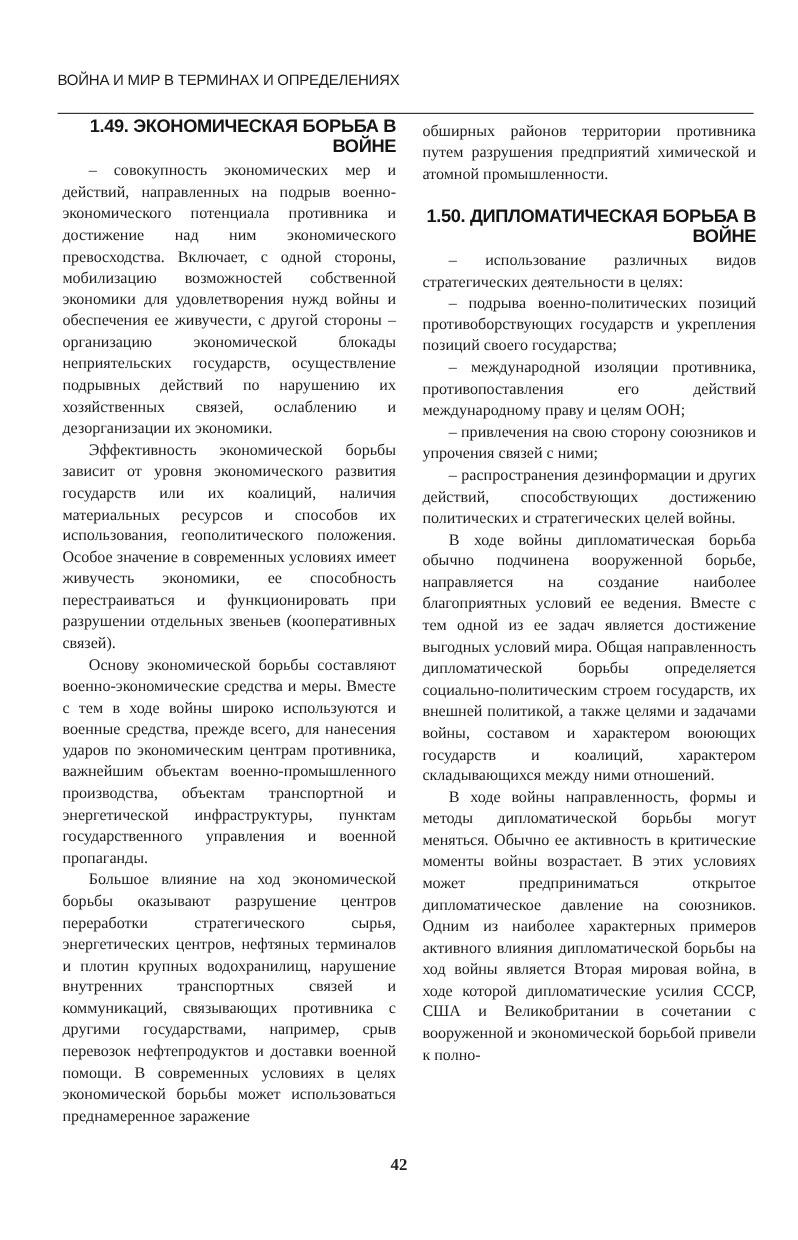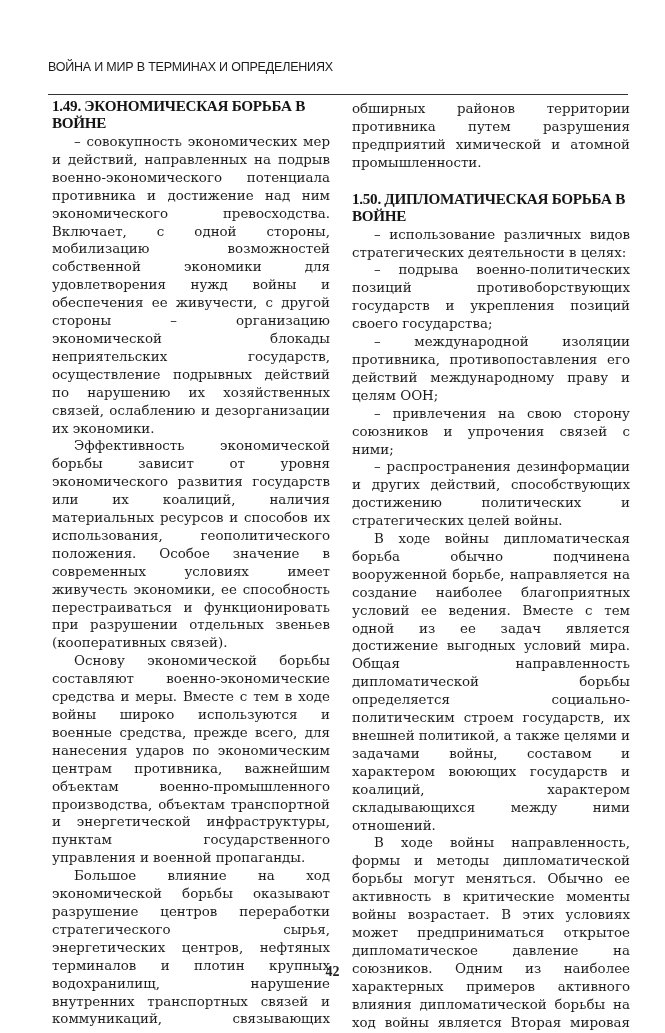--- a/index.html
+++ b/index.html
@@ -5,25 +5,25 @@
   html, body { margin: 0; padding: 0; background: #ffffff; }
   body { width: 665px; height: 1033px; position: relative; overflow: hidden;
          font-family: "DejaVu Serif", "Liberation Serif", serif; color: #1c1c1c; }
   .running-head { position: absolute; left: 48px; top: 60px; width: 580px;
     font-family: "Liberation Sans", sans-serif; font-size: 12.5px; letter-spacing: -0.2px;
     color: #1a1a1a; padding-bottom: 20px; border-bottom: 1.5px solid #333; }
   .col { position: absolute; top: 97px; width: 278px; font-size: 13.4px; line-height: 17.9px;
          text-align: justify; hyphens: manual; }
   .col.left { left: 52px; }
   .col.right { left: 352px; top: 100px; }
-  h2 { font-family: Liberation Serif, serif; font-weight: bold;
-       font-size: 15.2px; line-height: 17px; margin: 0 0 2px 0; text-align: left; color: #151515;
+  h2 { font-family: Liberation Sans, sans-serif; font-weight: bold;
+       font-size: 15.2px; line-height: 17px; margin: 0 0 2px 0; text-align: right; color: #151515;
        letter-spacing: -0.3px; }
   .col.right h2 { margin-top: 18px; }
-  p { margin: 0; text-indent: 22px; }
+  p { margin: 0; text-indent: 22px; font-family: Liberation Serif, serif; }
   p.cont { text-indent: 0; }
   .page-number { position: absolute; top: 964px; left: 0; width: 665px; text-align: center;
     font-family: "Liberation Serif", serif; font-weight: bold; font-size: 14px; color: #222; }
 </style>
 </head>
 <body>
 
 <div class="running-head">ВОЙНА И МИР В ТЕРМИНАХ И ОПРЕДЕЛЕНИЯХ</div>
 
 <div class="col left">

